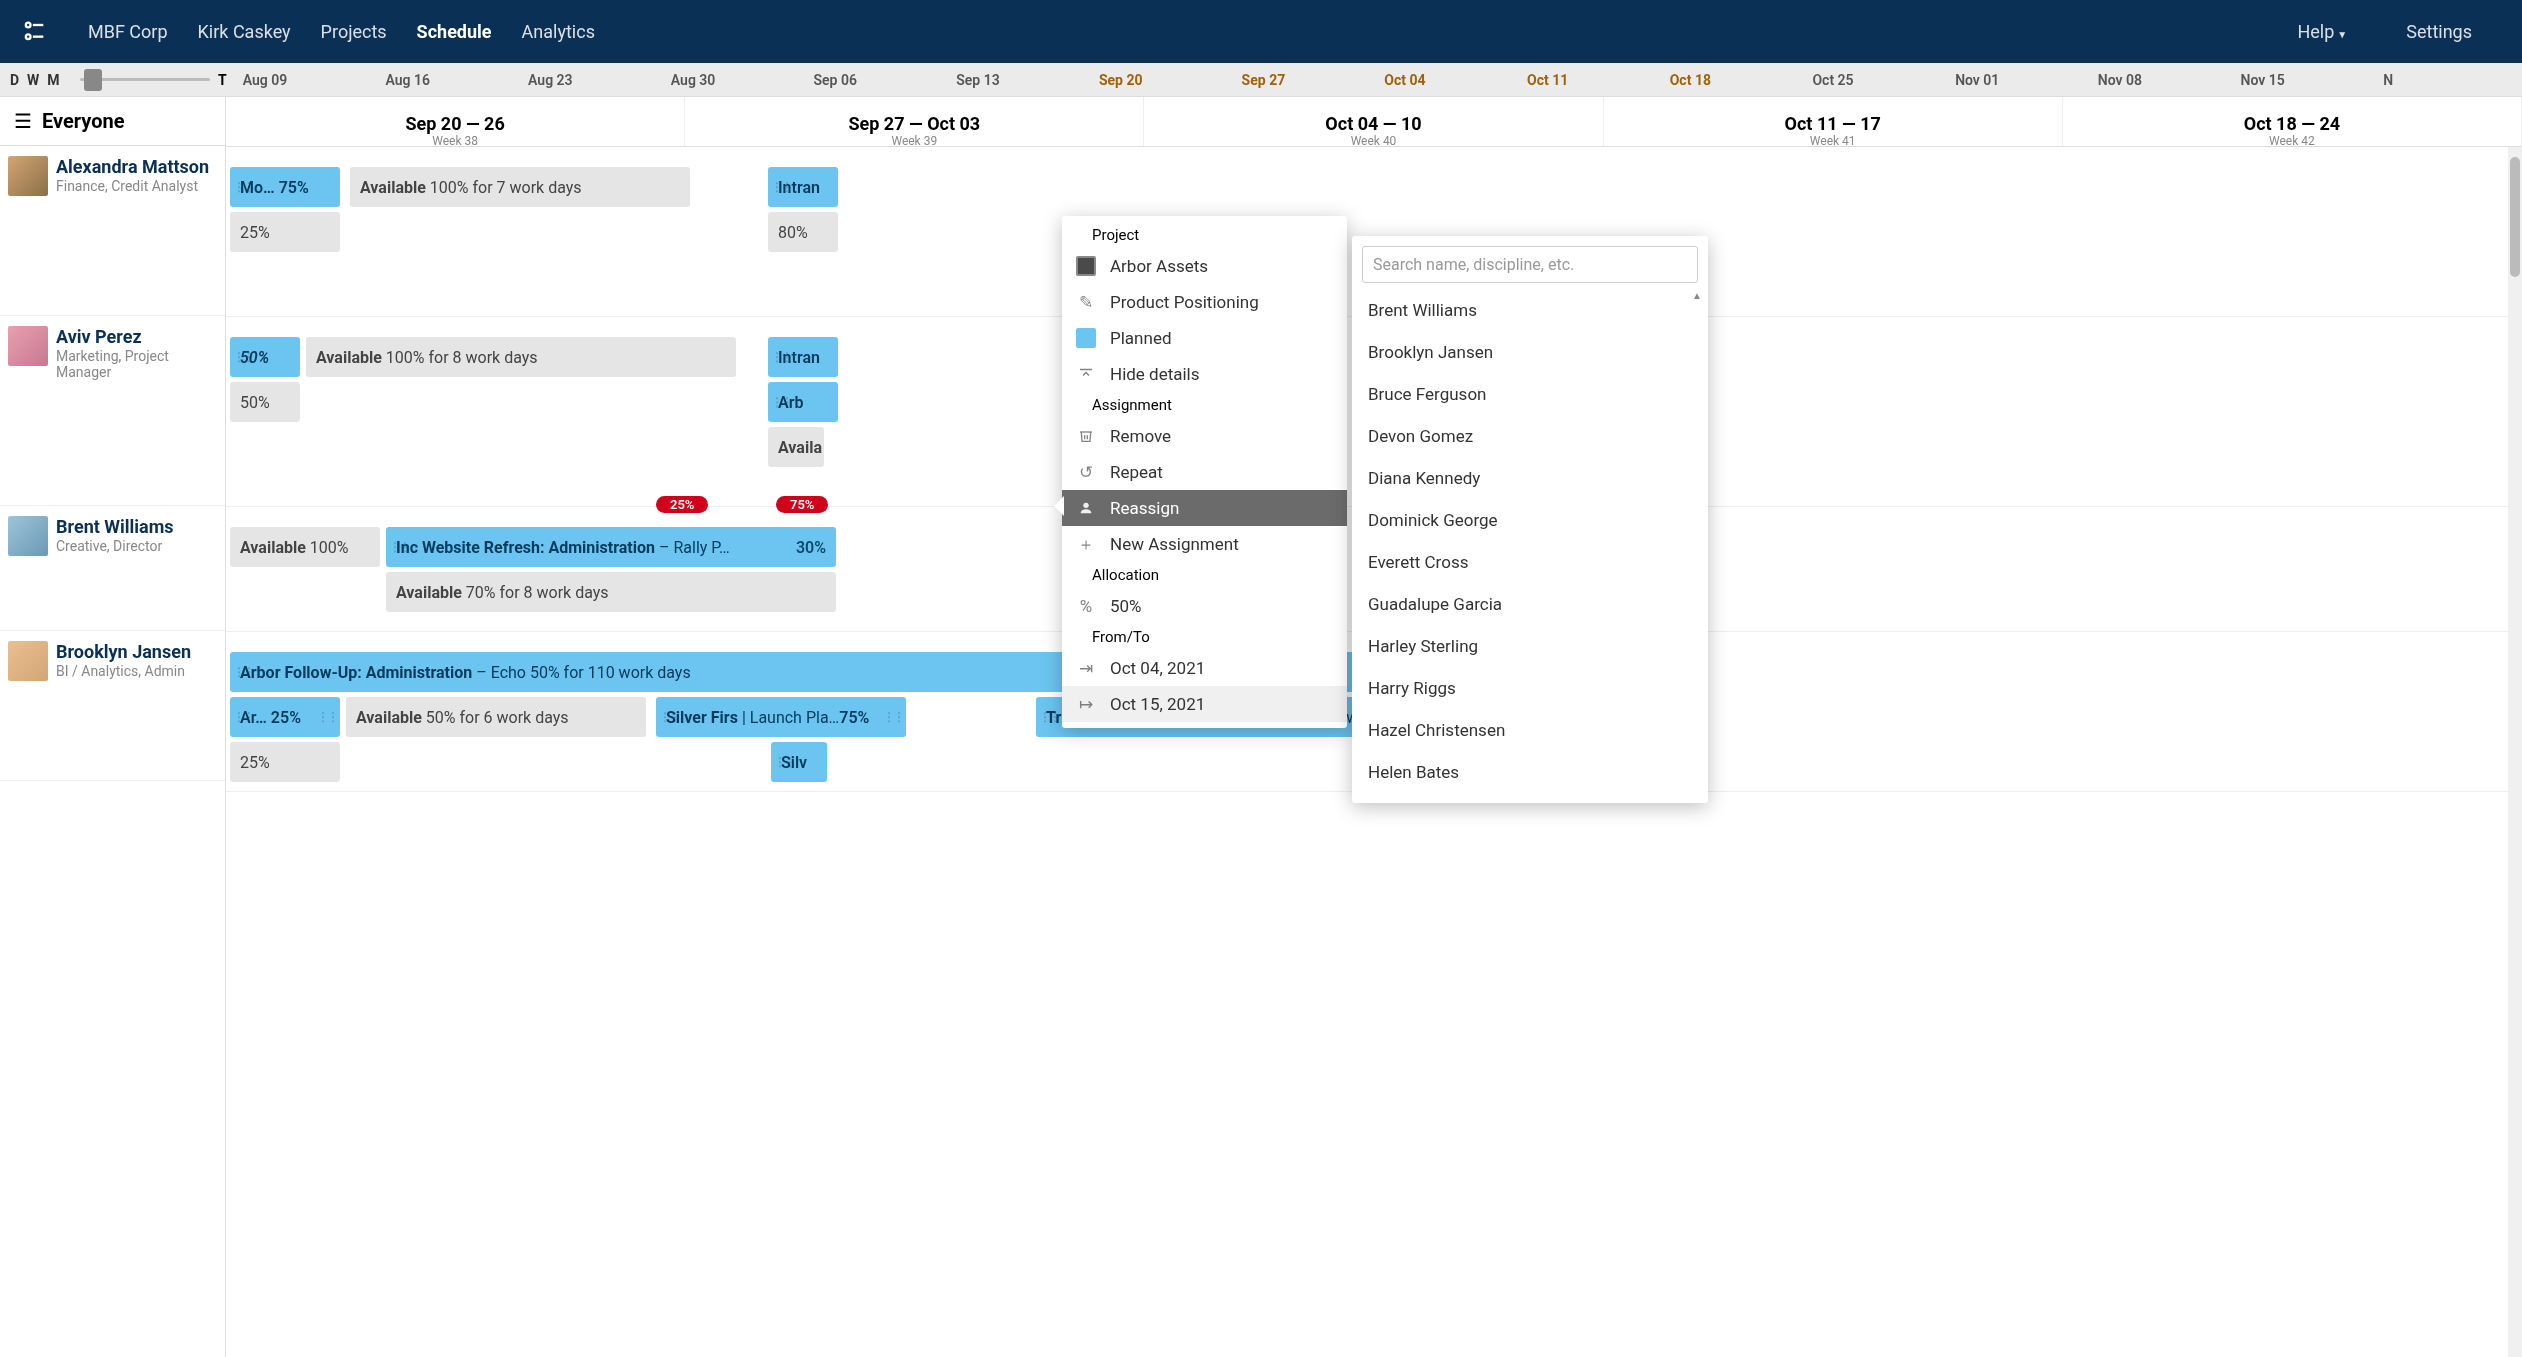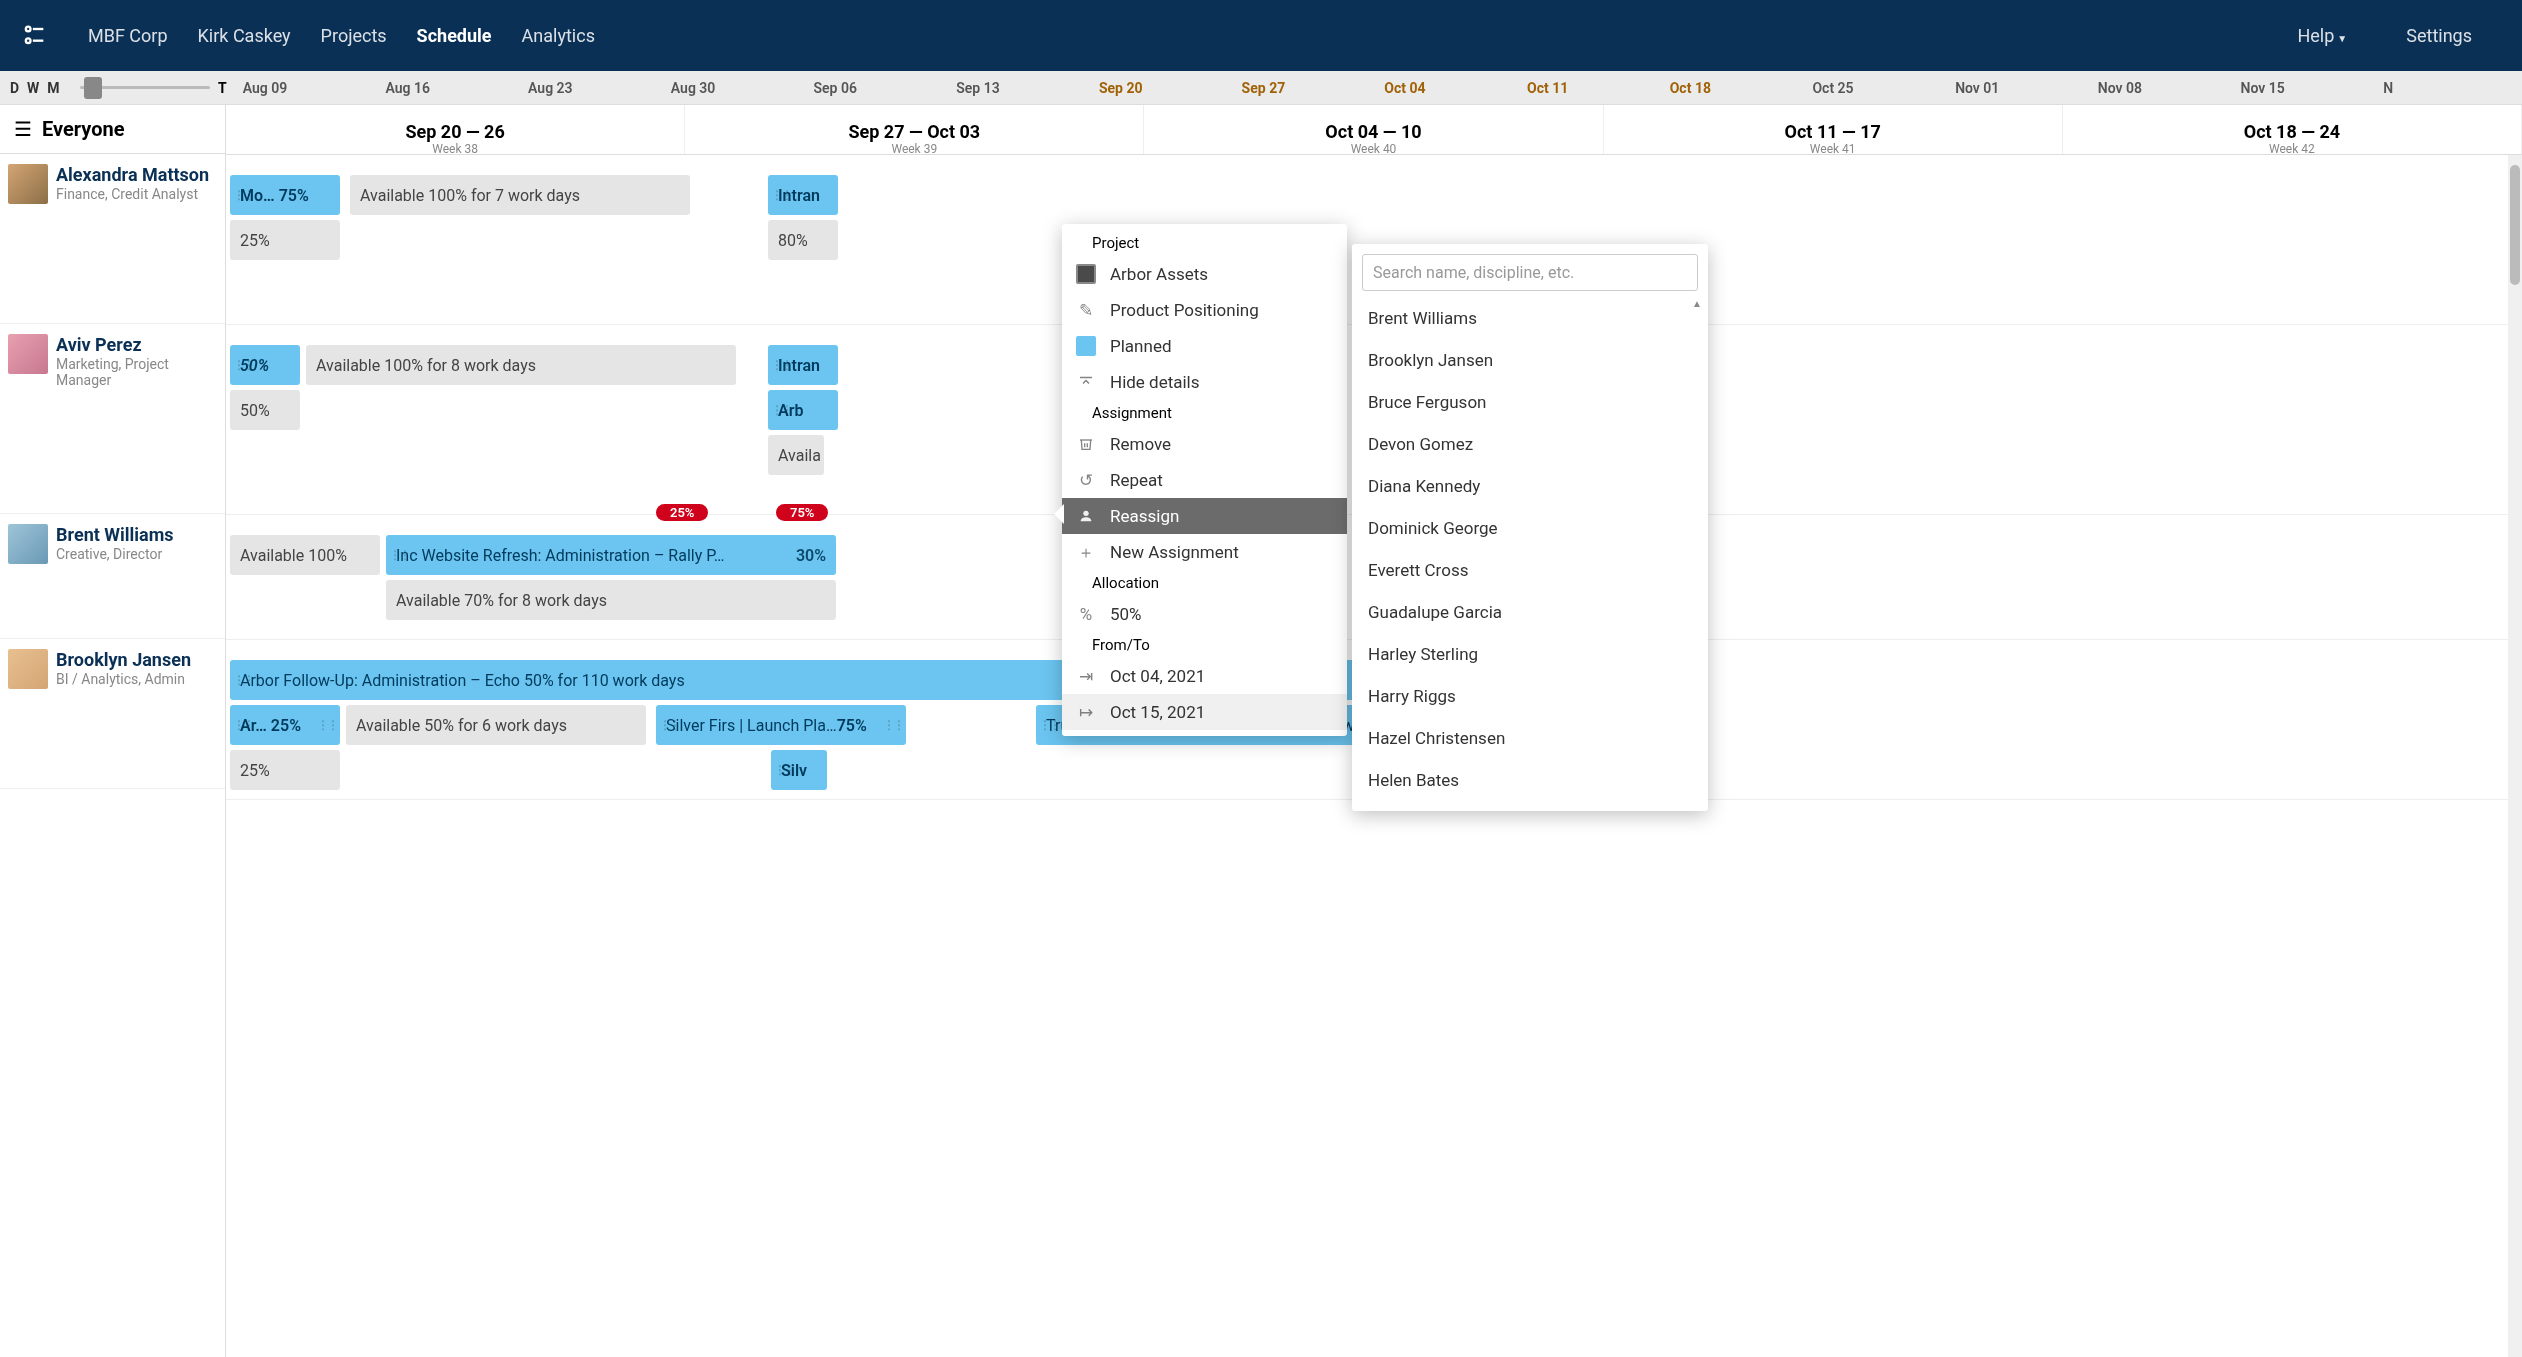--- a/index.html
+++ b/index.html
@@ -1,17 +1,17 @@
 <!DOCTYPE html>
 <html><head>
 <meta charset="utf-8">
 <style>
 * { box-sizing: border-box; margin: 0; padding: 0; font-family: -apple-system, BlinkMacSystemFont, "Segoe UI", Roboto, sans-serif; }
 body { background: #f5f5f5; overflow: hidden; width: 2522px; height: 1357px; transform-origin: top left; }
-.topnav { background: #0a3055; height: 71px; display: flex; align-items: center; padding: 0 20px; color: #fff; }
+.topnav { background: #0a3055; height: 63px; display: flex; align-items: center; padding: 0 20px; color: #fff; }
 .topnav-logo { width: 28px; height: 28px; margin-right: 40px; }
 .topnav-item { margin-right: 30px; font-size: 18px; opacity: 0.85; cursor: pointer; }
 .topnav-item.active { font-weight: 700; opacity: 1; }
 .topnav-spacer { flex: 1; }
 .topnav-right { display: flex; align-items: center; gap: 29px; }
 .caret-down { font-size: 10px; margin-left: 3px; }
 
 .timeline-bar { background: #ebebeb; height: 34px; display: flex; align-items: center; border-bottom: 1px solid #ddd; }
 .time-toggles { display: flex; gap: 8px; padding: 0 10px; font-weight: 700; font-size: 14px; color: #333; width: 80px; }
 .time-toggle { cursor: pointer; }
@@ -50,21 +50,21 @@
 .rows-container { position: relative; }
 .schedule-row { border-bottom: 1px solid #eee; position: relative; }
 .schedule-row.h170 { height: 170px; }
 .schedule-row.h190 { height: 190px; }
 .schedule-row.h125 { height: 125px; }
 
 .bar { position: absolute; height: 40px; border-radius: 3px; display: flex; align-items: center; padding: 0 10px; font-size: 16px; overflow: hidden; white-space: nowrap; }
 .bar.blue { background: #6bc5f0; color: #003a5d; font-weight: 600; }
 .bar.gray { background: #e5e5e5; color: #444; }
 .bar.orange { background: #f5a623; }
-.bar-label { font-weight: 400; margin-right: 4px; }
+.bar-label { font-weight: 700; margin-right: 4px; }
 .bar-sub { font-weight: 400; }
 .bar-pct { margin-left: auto; opacity: 0.9; }
 .bar .grip { position: absolute; left: 3px; top: 50%; transform: translateY(-50%); color: rgba(0,0,0,0.2); font-size: 12px; letter-spacing: -2px; }
 .bar .grip-r { position: absolute; right: 3px; top: 50%; transform: translateY(-50%); color: rgba(0,0,0,0.2); font-size: 12px; letter-spacing: -2px; }
 
 .badge { position: absolute; background: #d0021b; color: #fff; font-size: 13px; font-weight: 600; padding: 1px 14px; border-radius: 10px; }
 
 .context-menu { position: absolute; left: 836px; top: 119px; width: 285px; background: #fff; box-shadow: 0 4px 20px rgba(0,0,0,0.25); border-radius: 3px; z-index: 50; padding: 6px 0; }
 .ctx-arrow { position: absolute; left: -8px; top: 280px; width: 0; height: 0; border-top: 10px solid transparent; border-bottom: 10px solid transparent; border-right: 10px solid #fff; }
 .ctx-section { padding: 4px 30px; font-size: 15px; color: #000000; }

